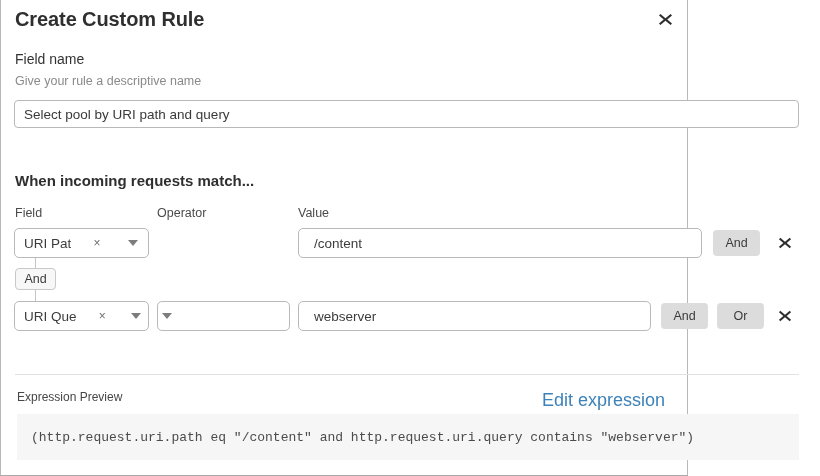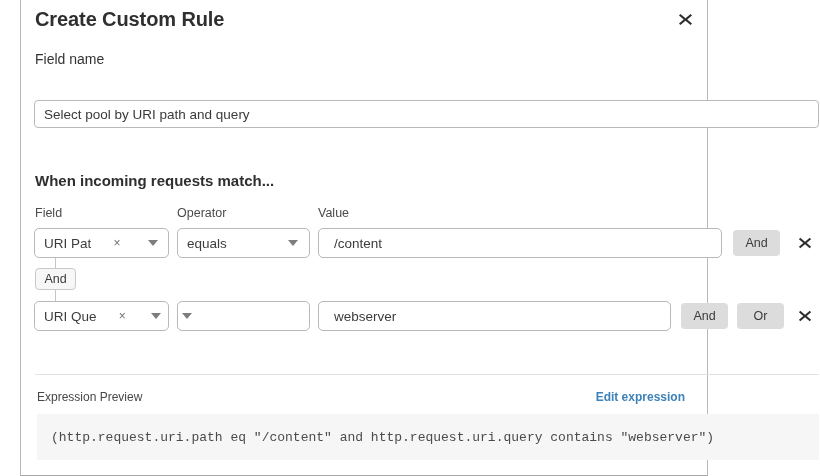--- a/index.html
+++ b/index.html
@@ -18,21 +18,20 @@
 
   .dialog {
     position: relative;
     box-sizing: border-box;
     width: 688px;
     height: 476px;
     background: #ffffff;
     border-left: 1px solid #b8b8b8;
     border-right: 1px solid #b8b8b8;
     border-bottom: 1px solid #a9a9a9;
-    margin-left: 20px;
   }
 
   
   .dlg-title {
     position: absolute;
     left: 14px;
     top: 8px;
     font-size: 20px;
     font-weight: bold;
     letter-spacing: -0.1px;
@@ -257,25 +256,24 @@
     position: absolute;
     left: 16px;
     top: 390px;
     font-size: 12px;
     color: #474747;
   }
   .edit-expr {
     position: absolute;
     right: 22px;
     top: 390px;
-    font-size: 12px;
+    font-size: 18px;
     color: #3d82b8;
     text-decoration: none;
     cursor: pointer;
-    font-weight: bold;
   }
   .expr-box {
     position: absolute;
     left: 16px;
     top: 414px;
     width: 782px;
     height: 46px;
     box-sizing: border-box;
     background: #f6f6f6;
     display: flex;
@@ -295,43 +293,38 @@
 <div class="dialog">
 
   <div class="dlg-title">Create Custom Rule</div>
   <button class="close-btn" aria-label="Close">
     <svg width="15" height="15" viewBox="0 0 15 15">
       <path d="M2.4 2.0 L7.5 6.2 L12.6 2.0 L14.0 3.5 L9.3 7.5 L14.0 11.5 L12.6 13.0 L7.5 8.8 L2.4 13.0 L1.0 11.5 L5.7 7.5 L1.0 3.5 Z" fill="#2e2e2e"></path>
     </svg>
   </button>
 
   <div class="rule-name-label">Field name</div>
+  <div class="rule-name-help">Give your rule a descriptive name</div>
   <input class="rule-name-input" type="text" value="Select pool by URI path and query" style="">
 
   <div class="section-heading">When incoming requests match...</div>
 
   <div class="col-label col-field">Field</div>
   <div class="col-label col-operator">Operator</div>
   <div class="col-label col-value">Value</div>
 
   <div class="cond-row row-1">
     <div class="select-box select-field">
       <span class="select-text">URI Path</span>
       <span class="clear-x">×</span>
       <span class="caret">
           <i></i>
         </span>
     </div>
 
-    <div class="select-box select-operator">
-      <span class="select-text">equals</span>
-      <span class="caret">
-          <i></i>
-        </span>
-    </div>
 
     <input class="value-input value-1" type="text" value="/content" style="">
 
     <button class="pill-btn r1-and">And</button>
 
     <button class="del-btn r1-del" aria-label="Delete">
       <svg width="14" height="14" viewBox="0 0 15 15">
         <path d="M2.4 2.0 L7.5 6.2 L12.6 2.0 L14.0 3.5 L9.3 7.5 L14.0 11.5 L12.6 13.0 L7.5 8.8 L2.4 13.0 L1.0 11.5 L5.7 7.5 L1.0 3.5 Z" fill="#2e2e2e"></path>
       </svg>
     </button>

